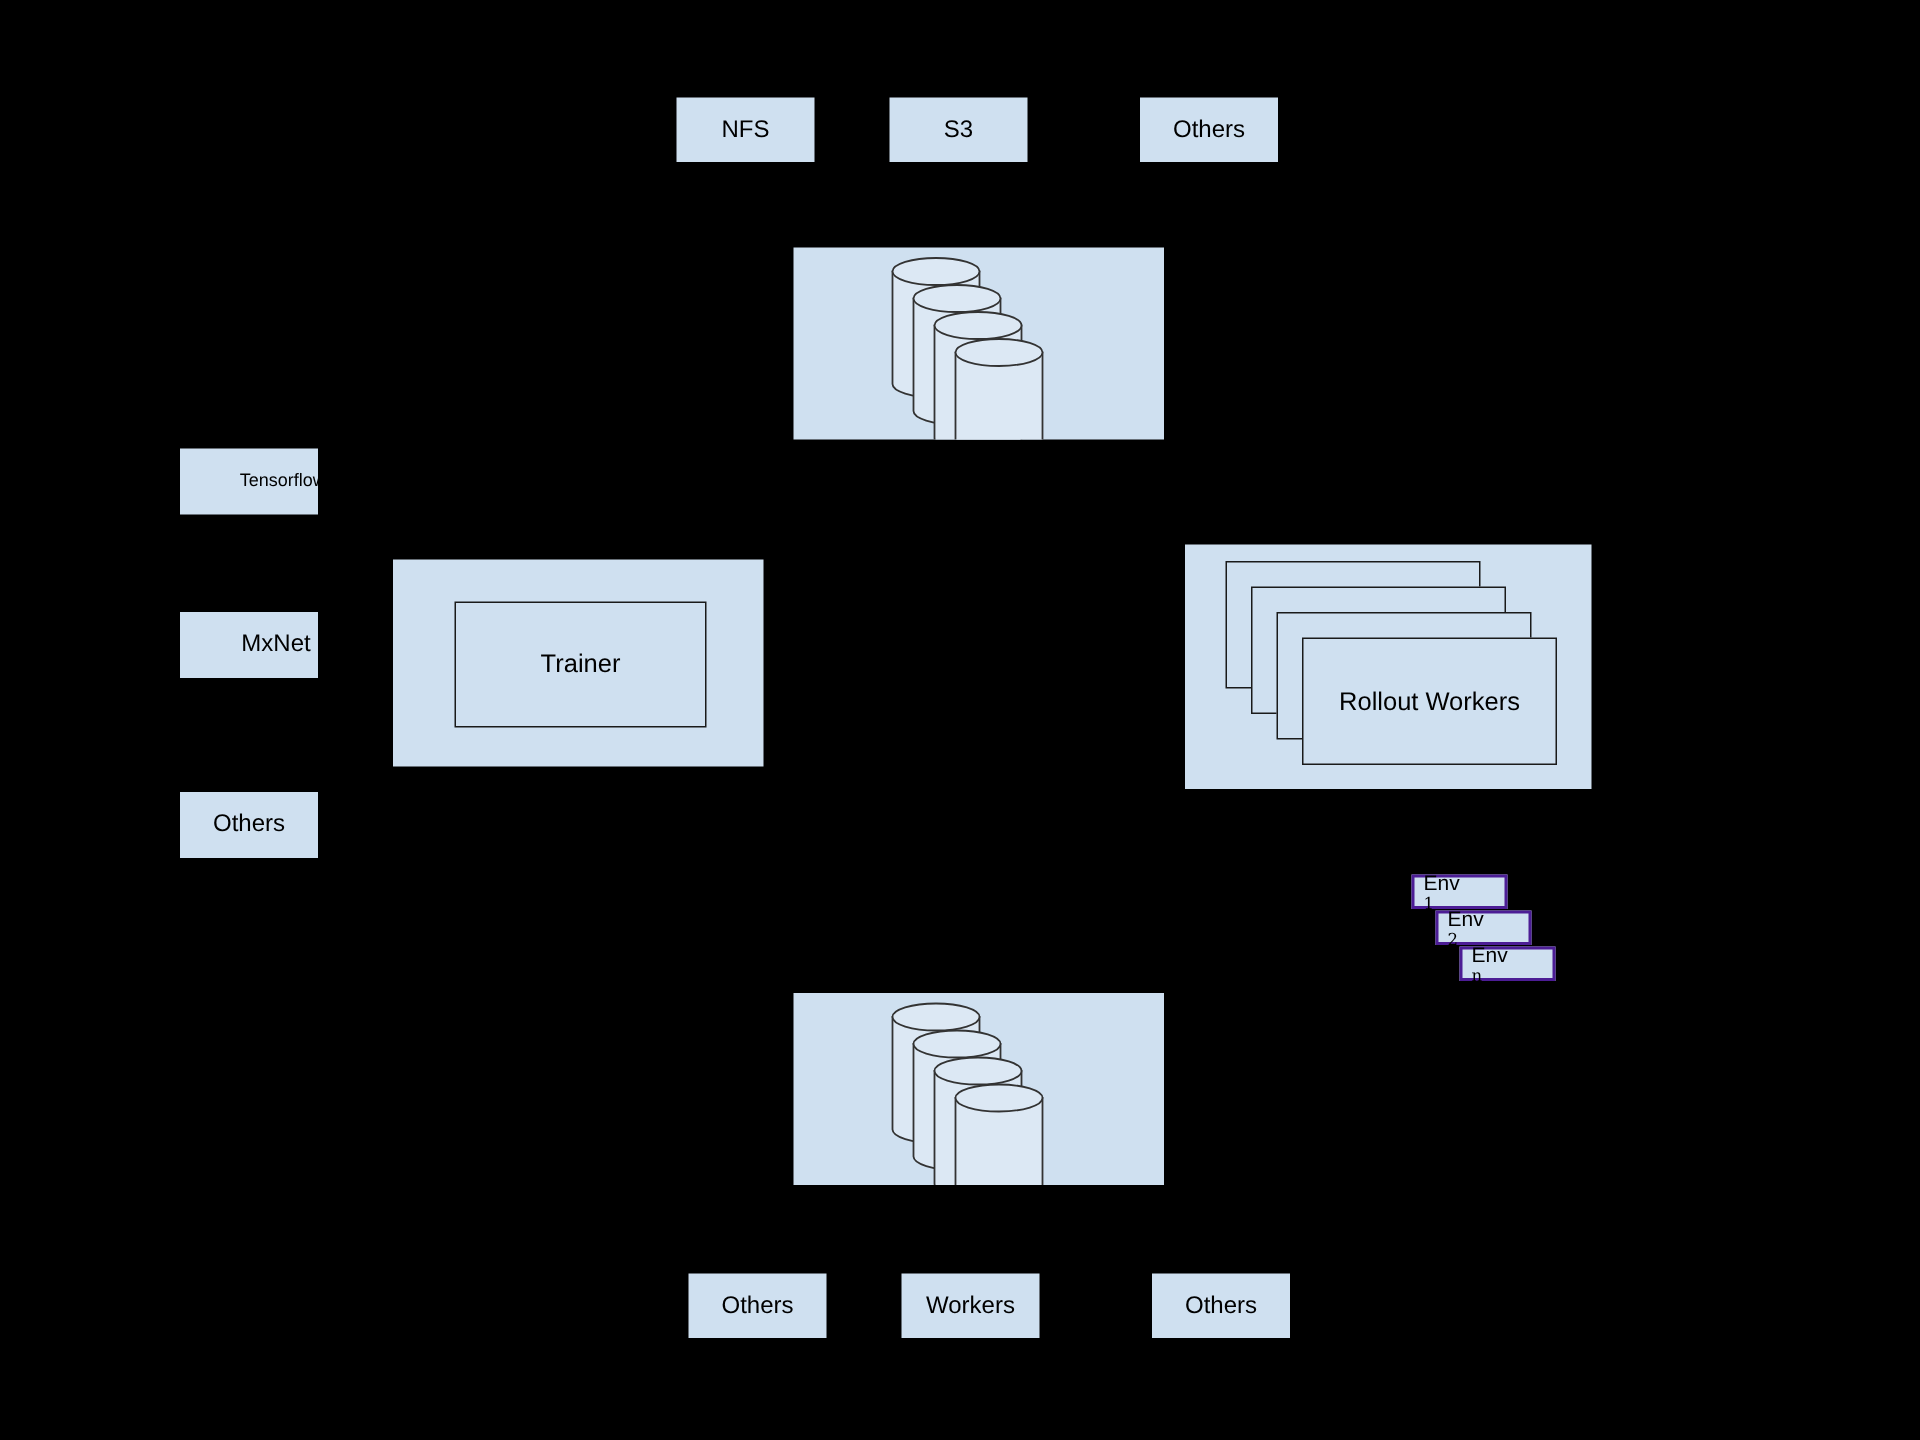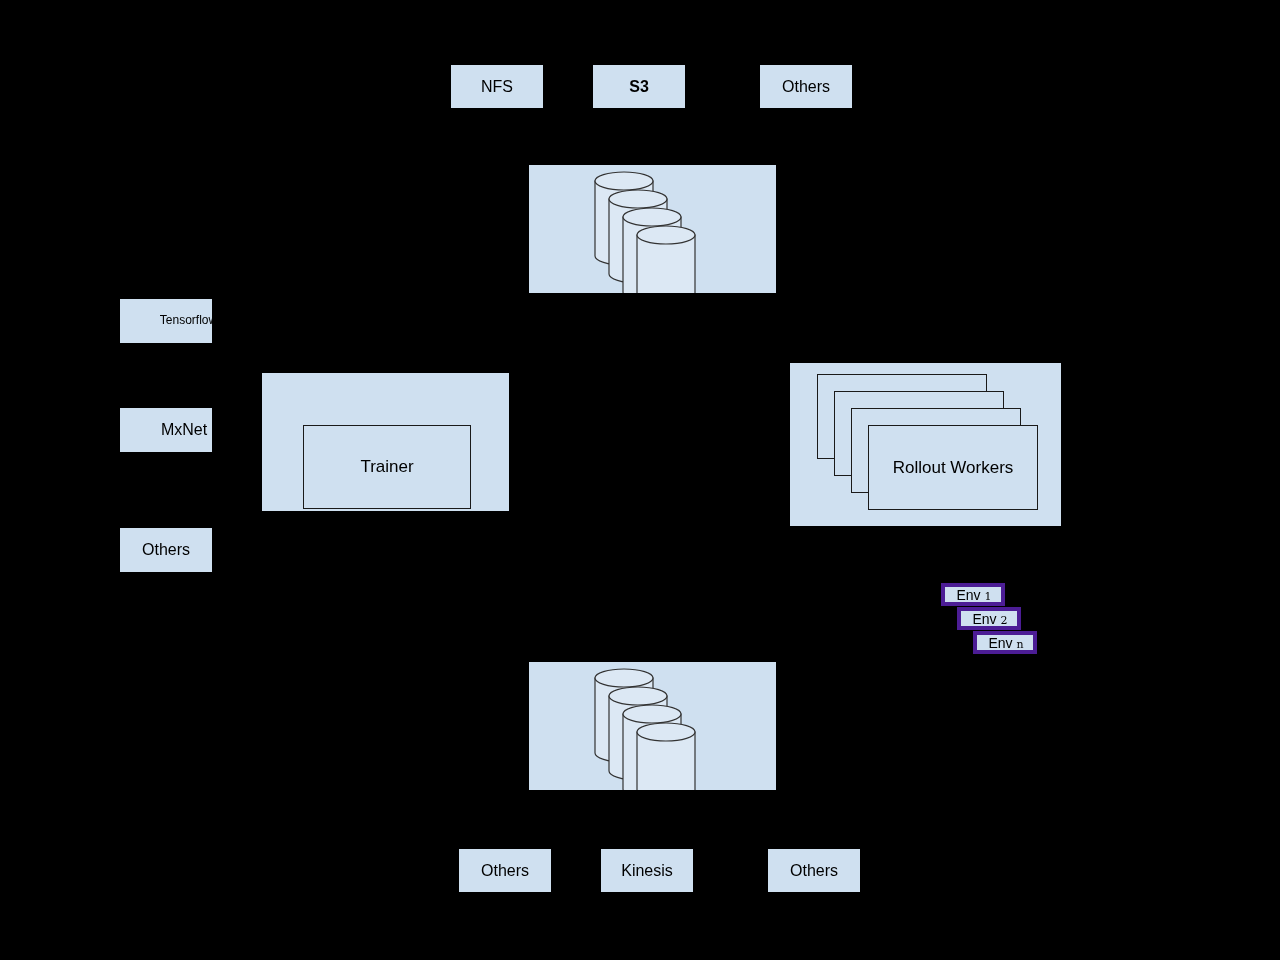--- a/index.html
+++ b/index.html
@@ -42,21 +42,20 @@
     font-size: 12px;
     padding-left: 45px;
   }
   .container-box {
     background: #cfe0f0;
     border: none;
   }
   .framed {
     border: 1.3px solid #1a1a1a;
     background: #cfe0f0;
-    margin-top: 24px;
   }
   .stack-card {
     position: absolute;
     box-sizing: border-box;
     border: 1.3px solid #1a1a1a;
     background: #cfe0f0;
   }
   .stack-label {
     position: absolute;
     display: flex;
@@ -64,25 +63,26 @@
     justify-content: center;
     font-size: 17px;
     color: #000000;
     box-sizing: border-box;
     border-radius: 29px;
   }
   .env-box {
     position: absolute;
     box-sizing: border-box;
     background: #cfe0f0;
-    border: 4px solid #4c1d95;
+    border: 2px solid #4c1d95;
     display: flex;
     align-items: baseline;
     justify-content: center;
     padding-left: 2px;
+    flex-direction: column;
   }
   .env-name {
     font-size: 14px;
     font-family: "Liberation Sans", sans-serif;
   }
   .env-idx {
     font-size: 11px;
     font-family: "DejaVu Serif", serif;
     margin-left: 4px;
   }
@@ -115,21 +115,21 @@
     <line x1="412" y1="521" x2="390" y2="491" stroke="#000000" stroke-width="1.4" marker-end="url(#arrowhead)"></line>
 
     <line x1="884" y1="348" x2="908" y2="371" stroke="#000000" stroke-width="1.4" marker-end="url(#arrowhead)"></line>
 
     <line x1="976" y1="506" x2="940" y2="540" stroke="#000000" stroke-width="1.4"></line>
   </svg>
 
   <div class="node plain-box" style="left:451px; top:65px; width:92px; height:43px;">
     <span>NFS</span>
   </div>
-  <div class="node plain-box" style="left:593px; top:65px; width:92px; height:43px;font-weight:bold;">
+  <div class="node plain-box" style="left:593px; top:65px; width:92px; height:43px;">
     <span>S3</span>
   </div>
   <div class="node plain-box" style="left:760px; top:65px; width:92px; height:43px;">
     <span>Others</span>
   </div>
 
   <div class="node container-box" style="left:529px; top:165px; width:247px; height:128px;">
   </div>
   <svg class="cyl-wrap" style="left:529px; top:165px;" width="247" height="128" viewBox="0 0 247 128" xmlns="http://www.w3.org/2000/svg">
     <g fill="#dce8f4" stroke="#333333" stroke-width="1.2">
@@ -211,19 +211,19 @@
         <path d="M108,70 L108,145 A29,9 0 0 0 166,145 L166,70 Z"></path>
         <ellipse cx="137" cy="70" rx="29" ry="9"></ellipse>
       </g>
     </g>
   </svg>
 
   <div class="node plain-box" style="left:459px; top:849px; width:92px; height:43px;">
     <span>Others</span>
   </div>
   <div class="node plain-box" style="left:601px; top:849px; width:92px; height:43px;">
-    <span>Kinesis</span>
+    <span>Workers</span>
   </div>
   <div class="node plain-box" style="left:768px; top:849px; width:92px; height:43px;">
     <span>Others</span>
   </div>
 
 </div>
 
 </body></html>

